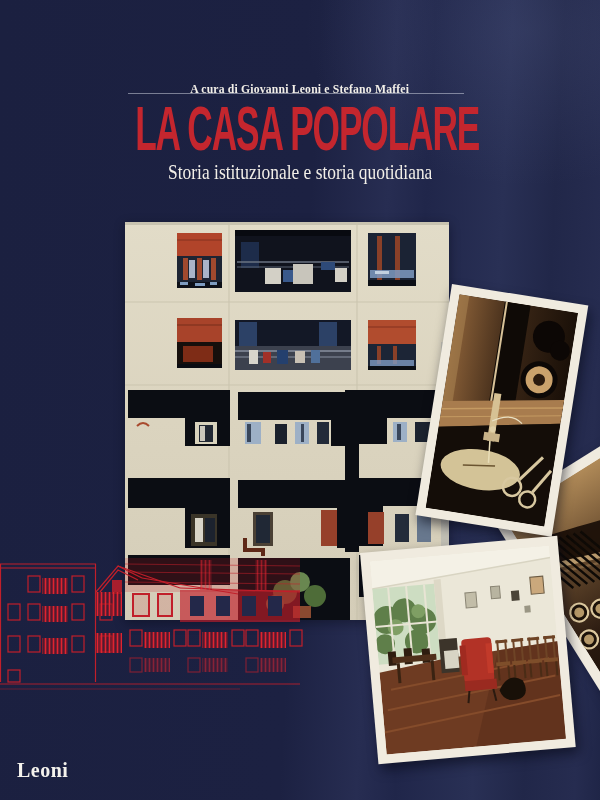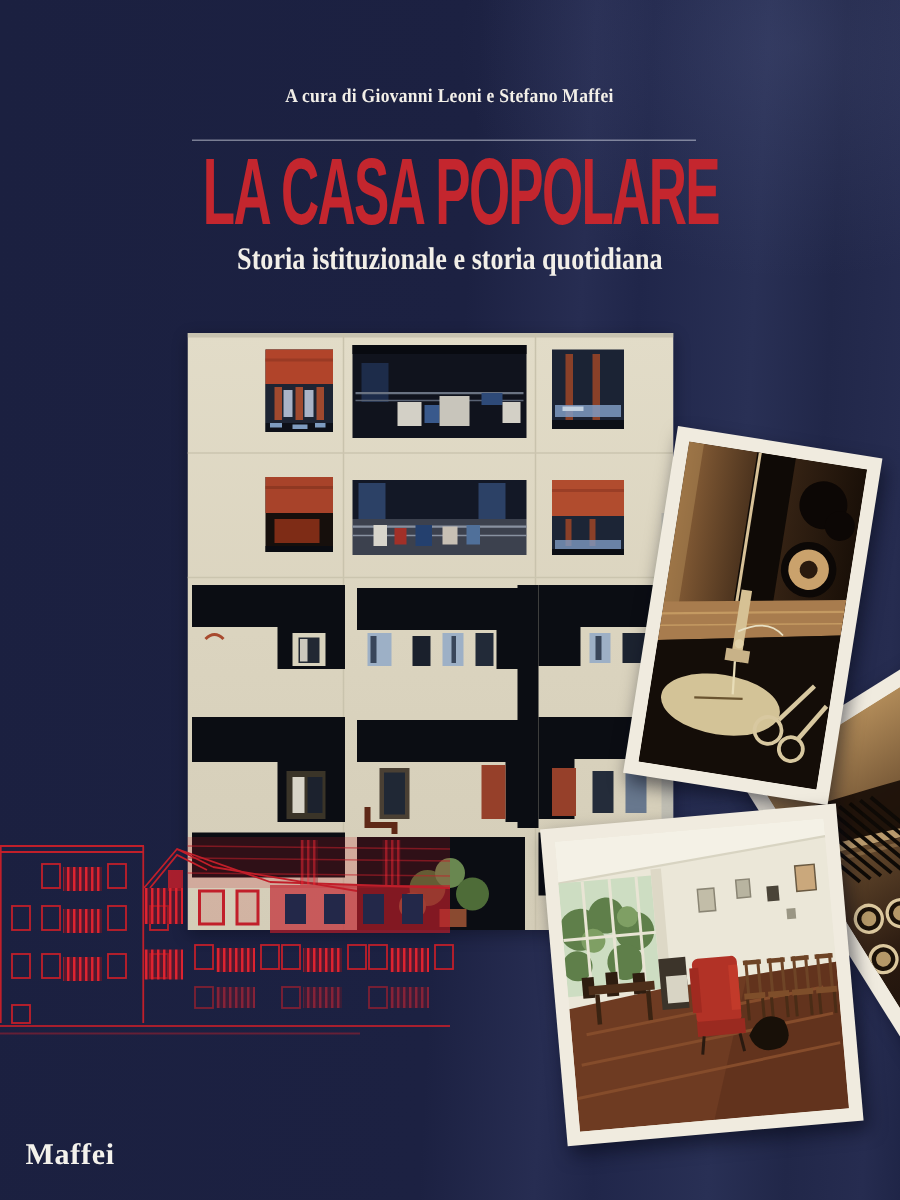--- a/index.html
+++ b/index.html
@@ -4,32 +4,32 @@
 <style>
   html,body{margin:0;padding:0;background:#000;}
   #cover{
     position:relative;width:600px;height:800px;overflow:hidden;
     font-family:"Liberation Serif",serif;
     background:
       radial-gradient(ellipse 320px 220px at 88% 4%, rgba(110,120,165,0.16), transparent 70%),
       linear-gradient(93deg,#1b2040 0%,#1c2142 50%,#272d52 62%,#20264a 68%,#293055 80%,#212749 88%,#262c50 96%,#1f2547 100%);
   }
   .author-line{
-    position:absolute;top:56px;left:0;width:600px;text-align:center;
+    position:absolute;top:81px;left:0;width:600px;text-align:center;
     color:#f2efe8;font-weight:bold;font-size:13px;white-space:nowrap;
   }
   .author-line span{display:inline-block;transform:scaleX(0.9);transform-origin:center;letter-spacing:0.2px;}
   .rule{position:absolute;top:93px;left:128px;width:336px;height:1px;background:rgba(215,220,232,0.5);}
   .title-wrap{position:absolute;top:97px;left:0;width:476px;text-align:center;white-space:nowrap;text-decoration:underline;}
   .title-wrap b{
     display:inline-block;font-family:"Liberation Sans",sans-serif;font-weight:700;
     font-size:63px;line-height:1;color:#c4262e;letter-spacing:-2px;
     transform:scaleX(0.56);transform-origin:center top;
   }
-  .subtitle{position:absolute;top:159px;left:0;width:600px;text-align:center;color:#f2efe8;font-weight:bold;}
+  .subtitle{position:absolute;top:159px;left:0;width:600px;text-align:center;color:#f2efe8;font-weight:normal;}
   .subtitle div{font-size:21px;line-height:26px;white-space:nowrap;}
   .subtitle div span{display:inline-block;transform:scaleX(0.83);transform-origin:center;}
   .photo{position:absolute;box-shadow:2px 4px 9px rgba(4,7,18,0.5);}
   #building{left:125px;top:222px;width:324px;height:398px;z-index:2;box-shadow:0 3px 10px rgba(4,7,18,0.4);}
   #elevation{position:absolute;left:0;top:552px;width:336px;height:148px;z-index:3;}
   .polaroid{position:absolute;background:#f0ebdf;box-shadow:3px 6px 12px rgba(5,8,20,0.55);}
   #sewing{left:452px;top:284px;width:138px;height:234px;padding:9px;box-sizing:border-box;
           transform:rotate(9deg);transform-origin:top left;z-index:5;}
   #typewriter{left:490px;top:515px;width:215px;height:250px;padding:10px;box-sizing:border-box;
           transform:rotate(-32deg);transform-origin:top left;z-index:4;}
@@ -456,14 +456,14 @@
         <rect x="84" y="86" width="30" height="44" rx="4" fill="#b23226"></rect>
         <rect x="82" y="92" width="6" height="30" fill="#a02a20"></rect>
         <rect x="108" y="92" width="6" height="30" fill="#c23a2a"></rect>
         <rect x="84" y="128" width="32" height="10" fill="#9a2a20"></rect>
         <line x1="88" y1="138" x2="86" y2="150" stroke="#2a1a10" stroke-width="2"></line>
         <line x1="112" y1="138" x2="114" y2="150" stroke="#2a1a10" stroke-width="2"></line>
       </g>
     </svg>
   </div>
 
-  <div class="publisher">Maffei</div>
+  <div class="publisher">Leoni</div>
 </div>
 
 </body></html>

